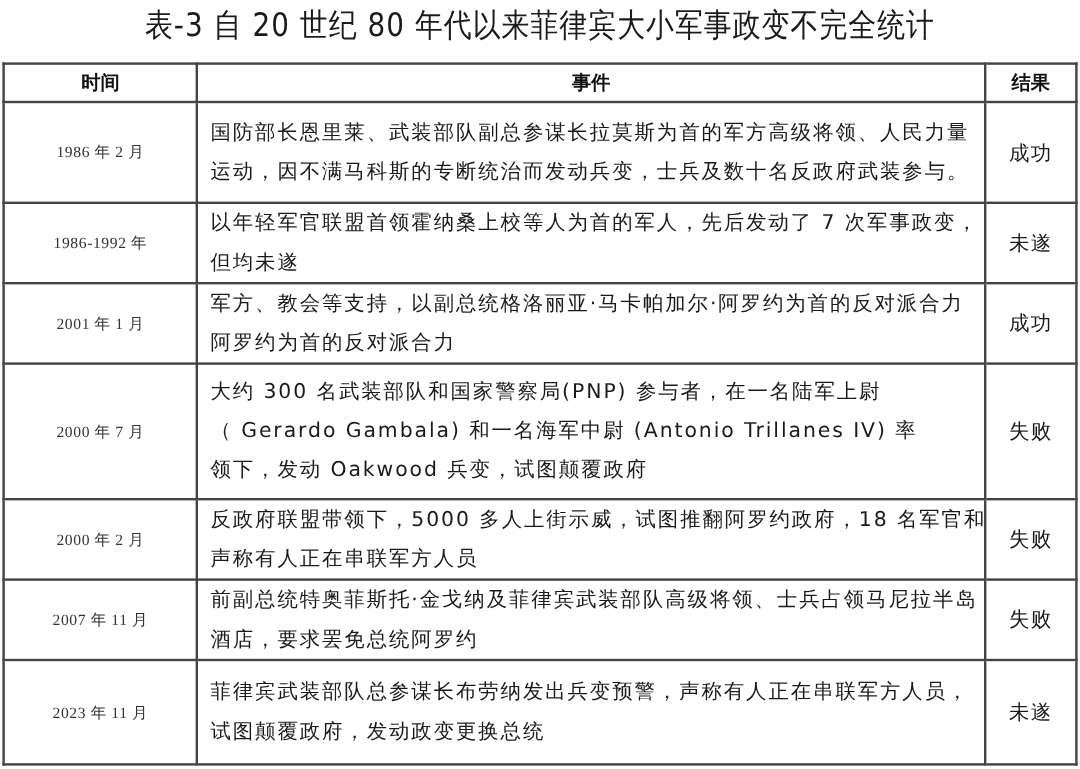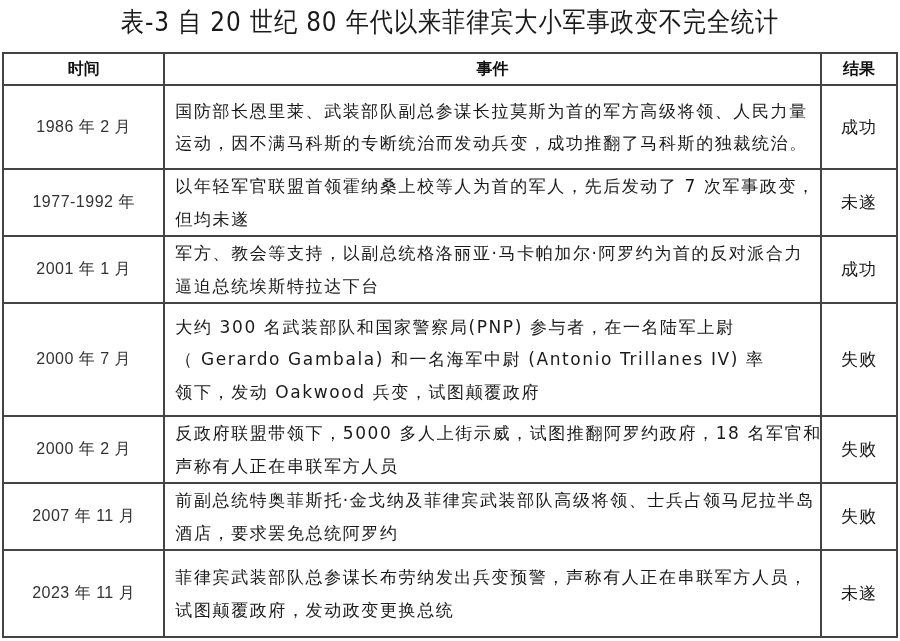--- a/index.html
+++ b/index.html
@@ -49,22 +49,22 @@
     font-size: 16px;
     height: 30px;
     text-align: center;
     color: #111111;
   }
   .col-time { width: 161px; }
   .col-event { width: 655px; }
   .col-result { width: 76px; }
   td.time {
     text-align: center;
-    font-family: Liberation Sans, sans-serif;
-    font-size: 16px;
+    font-family: Liberation Serif, serif;
+    font-size: 13px;
     color: #333333;
     letter-spacing: 0.5px;
   }
   td.event {
     text-align: left;
     padding: 0 6px 0 10px;
     font-size: 17px;
     line-height: 32.5px;
     letter-spacing: 1.6px;
     color: #1a1a1a;
@@ -104,37 +104,37 @@
       <th>时间</th>
       <th>事件</th>
       <th>结果</th>
     </tr>
   </thead>
   <tbody>
     <tr class="r1">
       <td class="time">1986 年 2 月</td>
       <td class="event">
         <span class="line">国防部长恩里莱、武装部队副总参谋长拉莫斯为首的军方高级将领、人民力量</span>
-        <span class="line">运动，因不满马科斯的专断统治而发动兵变，成功推翻了马科斯的独裁统治。</span>
+        <span class="line">运动，因不满马科斯的专断统治而发动兵变，士兵及数十名反政府武装参与。</span>
       </td>
       <td class="result">成功</td>
     </tr>
     <tr class="r2">
-      <td class="time">1977-1992 年</td>
+      <td class="time">1986-1992 年</td>
       <td class="event">
         <span class="line">以年轻军官联盟首领霍纳桑上校等人为首的军人，先后发动了 7 次军事政变，</span>
         <span class="line">但均未遂</span>
       </td>
       <td class="result">未遂</td>
     </tr>
     <tr class="r3">
       <td class="time">2001 年 1 月</td>
       <td class="event">
         <span class="line">军方、教会等支持，以副总统格洛丽亚·马卡帕加尔·阿罗约为首的反对派合力</span>
-        <span class="line">逼迫总统埃斯特拉达下台</span>
+        <span class="line">阿罗约为首的反对派合力</span>
       </td>
       <td class="result">成功</td>
     </tr>
     <tr class="r4">
       <td class="time">2000 年 7 月</td>
       <td class="event">
         <span class="line">大约 300 名武装部队和国家警察局(PNP) 参与者，在一名陆军上尉</span>
         <span class="line">（ Gerardo Gambala) 和一名海军中尉 (Antonio Trillanes IV) 率</span>
         <span class="line">领下，发动 Oakwood 兵变，试图颠覆政府</span>
       </td>

